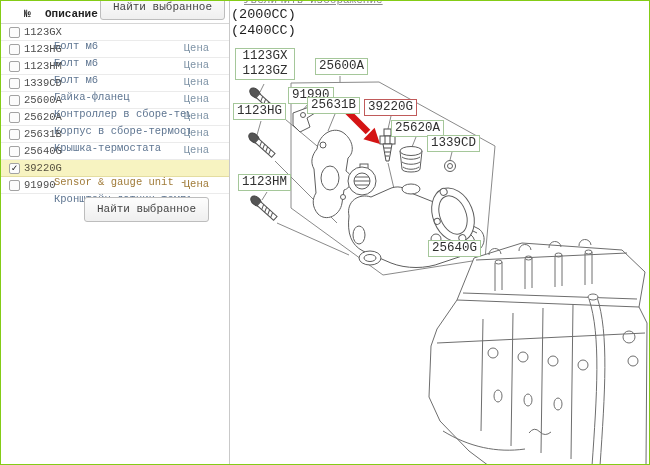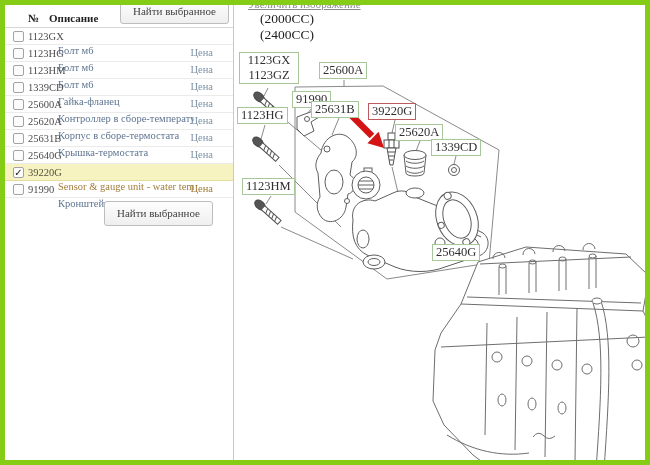--- a/index.html
+++ b/index.html
@@ -1,20 +1,20 @@
 <!DOCTYPE html>
 <html><head>
 <meta charset="utf-8">
 <style>
   html,body{margin:0;padding:0;background:#fff;}
   *{box-sizing:border-box;}
   .page{
     position:relative;width:650px;height:465px;overflow:hidden;
-    background:#fff;border:5px solid #84cc16;
-    font-family:Liberation Serif, serif;color:#333;
+    background:#fff;border:1px solid #84cc16;
+    font-family:Liberation Mono, monospace;color:#333;
   }
   
   .left-panel{position:absolute;left:0;top:0;width:229px;height:465px;border-right:1px solid #c9c9c9;background:#fff;}
   .btn{
     position:absolute;display:inline-block;
     font-size:11px;color:#444;line-height:13px;
     padding:5px 12px;border:1px solid #bdbdbd;border-radius:3px;
     background:linear-gradient(#fdfdfd,#efefef);cursor:pointer;white-space:nowrap;
   }
   .btn-top{top:-6px;right:4px;}
@@ -31,21 +31,21 @@
   }
   .trow .num{position:absolute;left:23px;top:0;color:#4c4c4c;}
   .trow .desc{position:absolute;left:53px;top:14px;width:136px;white-space:nowrap;overflow:hidden;color:#5e7591;}
   .trow .price{position:absolute;right:20px;top:16px;color:#7e93a6;}
   .trow.hl{background:#f7f3c1;border-bottom:1px solid #e4dda0;}
   .trow.hl .desc,.trow.hl .price{color:#a17c3a;}
   .trow.hl .num{color:#55503f;}
   
   .right-panel{position:absolute;left:230px;top:0;width:420px;height:465px;overflow:hidden;background:#fff;}
   .enlarge{position:absolute;left:13px;top:-7px;font-size:11px;color:#8a8a8a;text-decoration:underline;cursor:pointer;white-space:nowrap;}
-  .cc{position:absolute;left:25px;font-size:13.5px;color:#1d1d1d;white-space:nowrap;}
+  .cc{position:absolute;left:0;font-size:13.5px;color:#1d1d1d;white-space:nowrap;}
   .cc1{top:6px;} .cc2{top:22px;}
   .art{position:absolute;left:0;top:0;}
   .plabel{
     position:absolute;display:inline-block;background:#fff;
     border:1px solid #a5c79a;color:#2f2f2f;
     font-size:12.5px;line-height:15px;padding:0 3px;white-space:nowrap;
     text-align:center;cursor:pointer;z-index:3;
   }
   .plabel.red{border-color:#c05a5a;}
   .p-gxgz{left:4px;top:47px;width:60px;}

